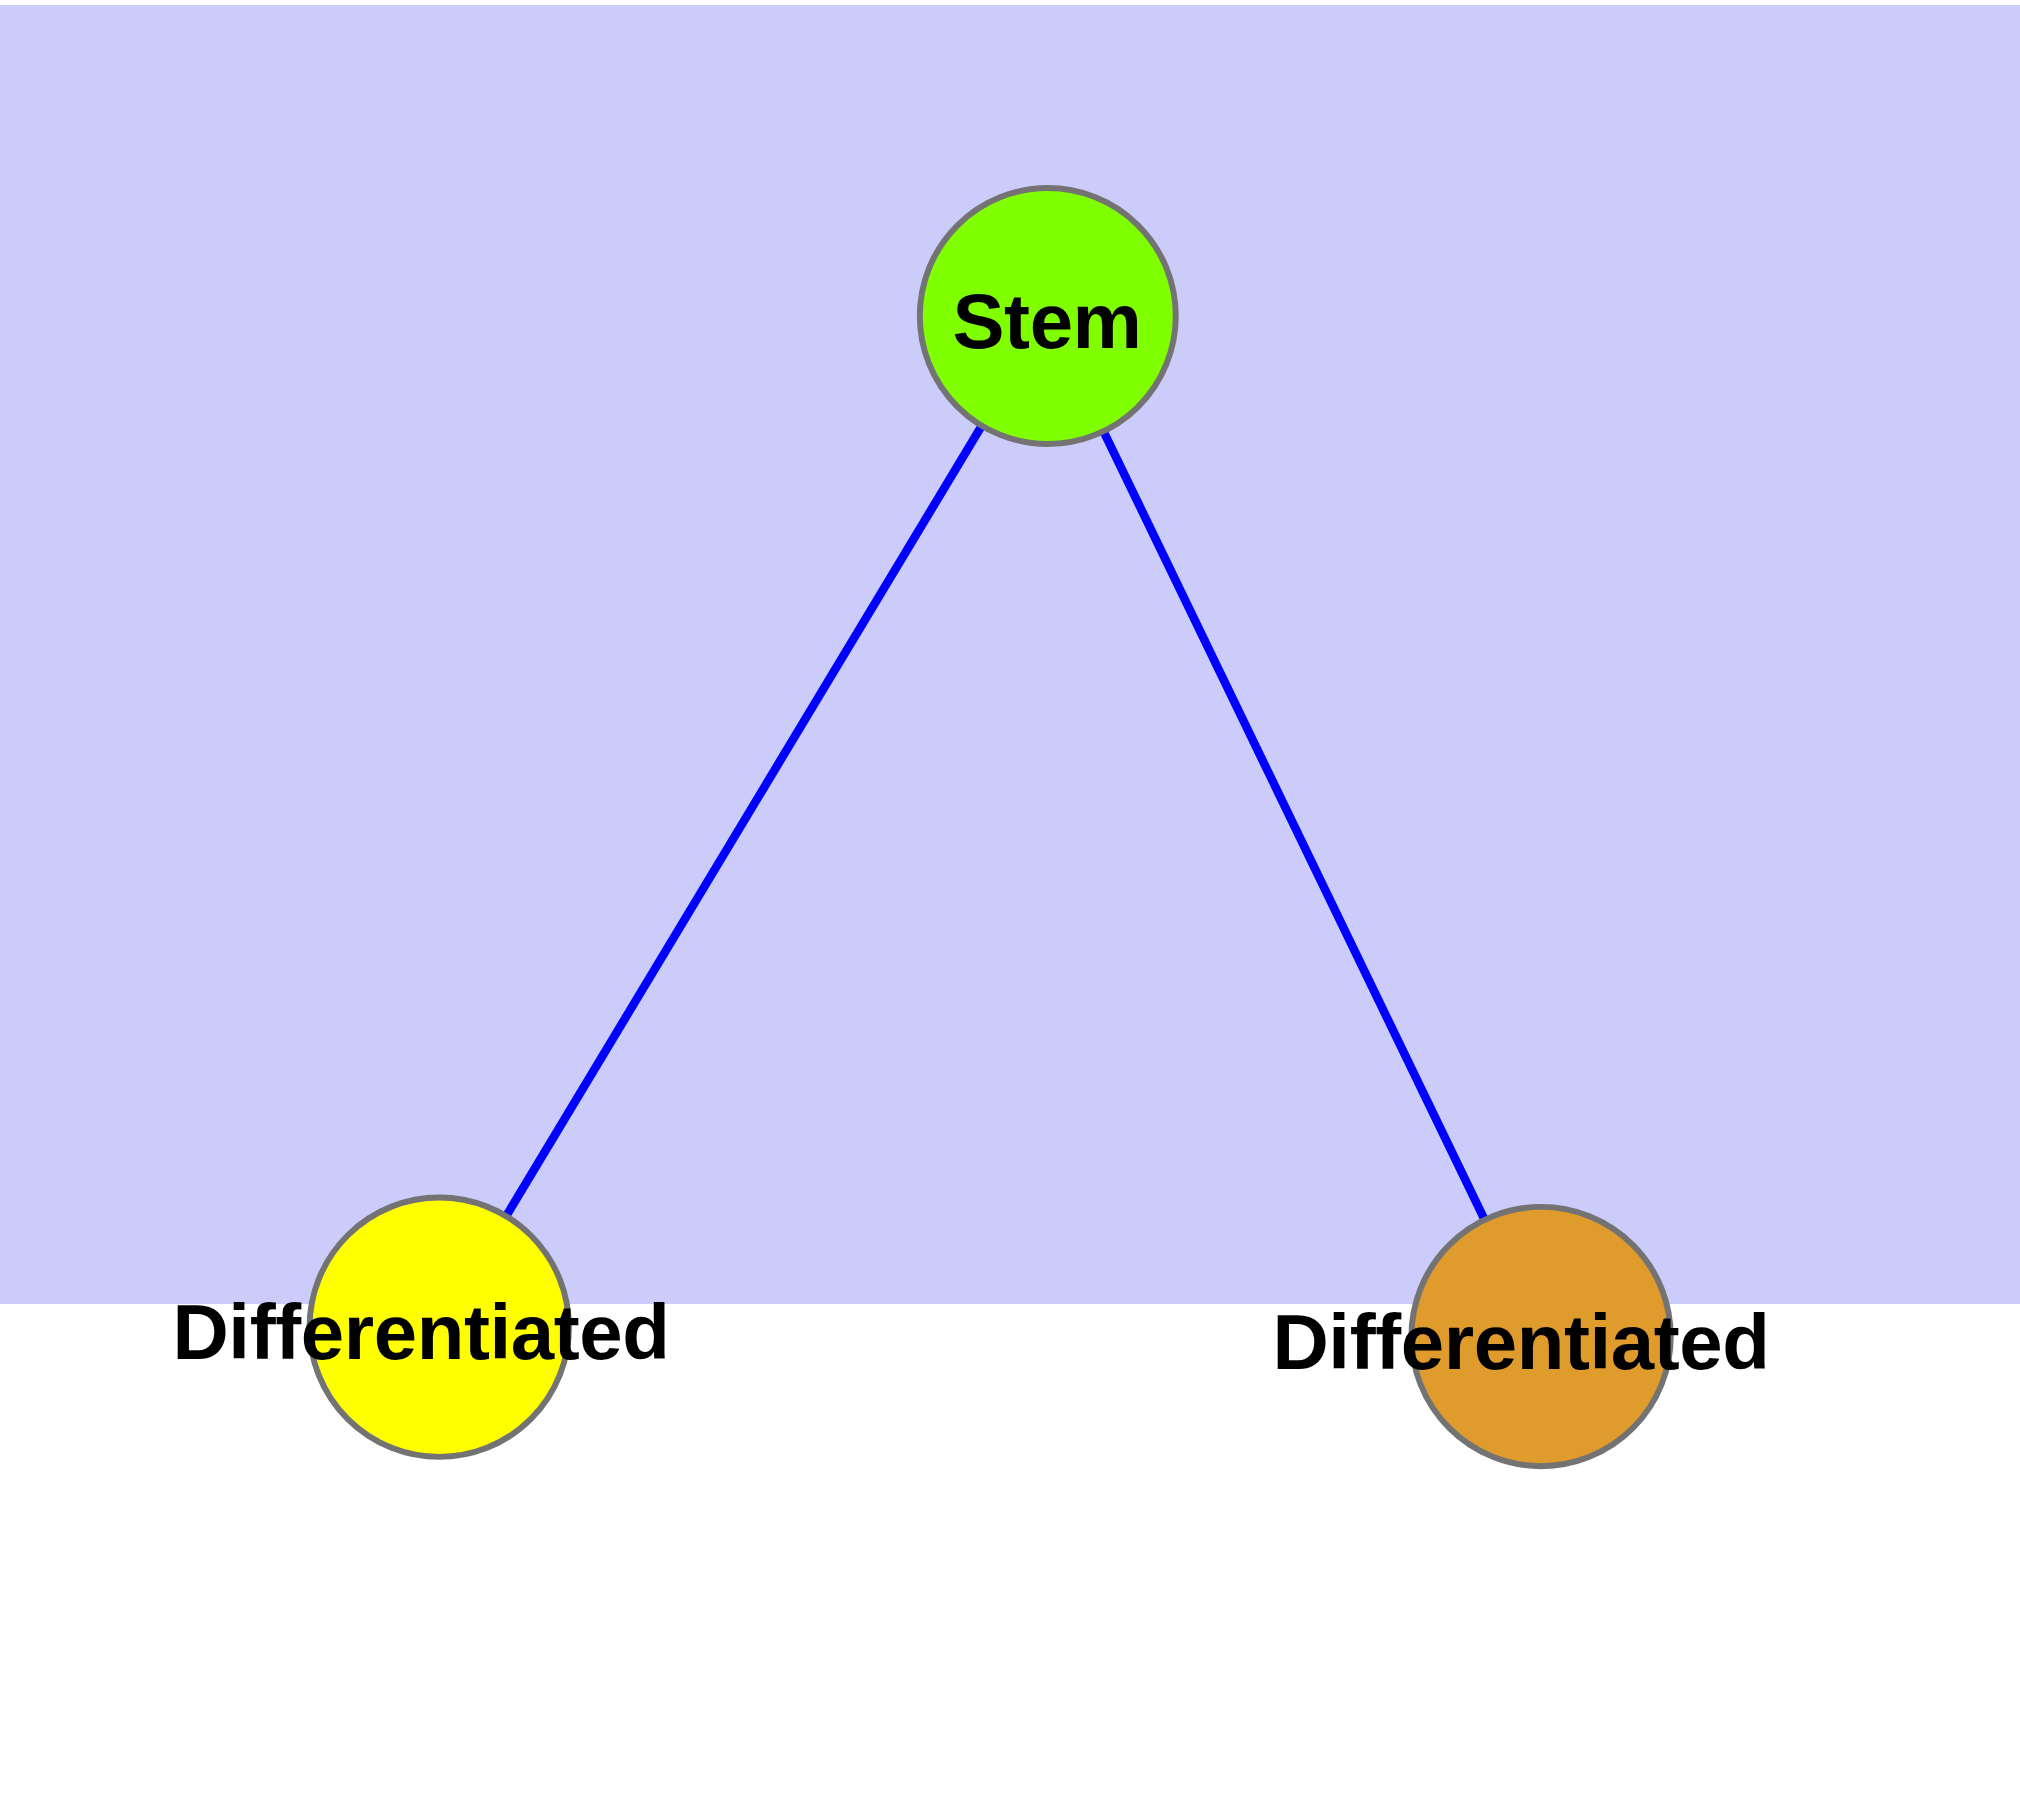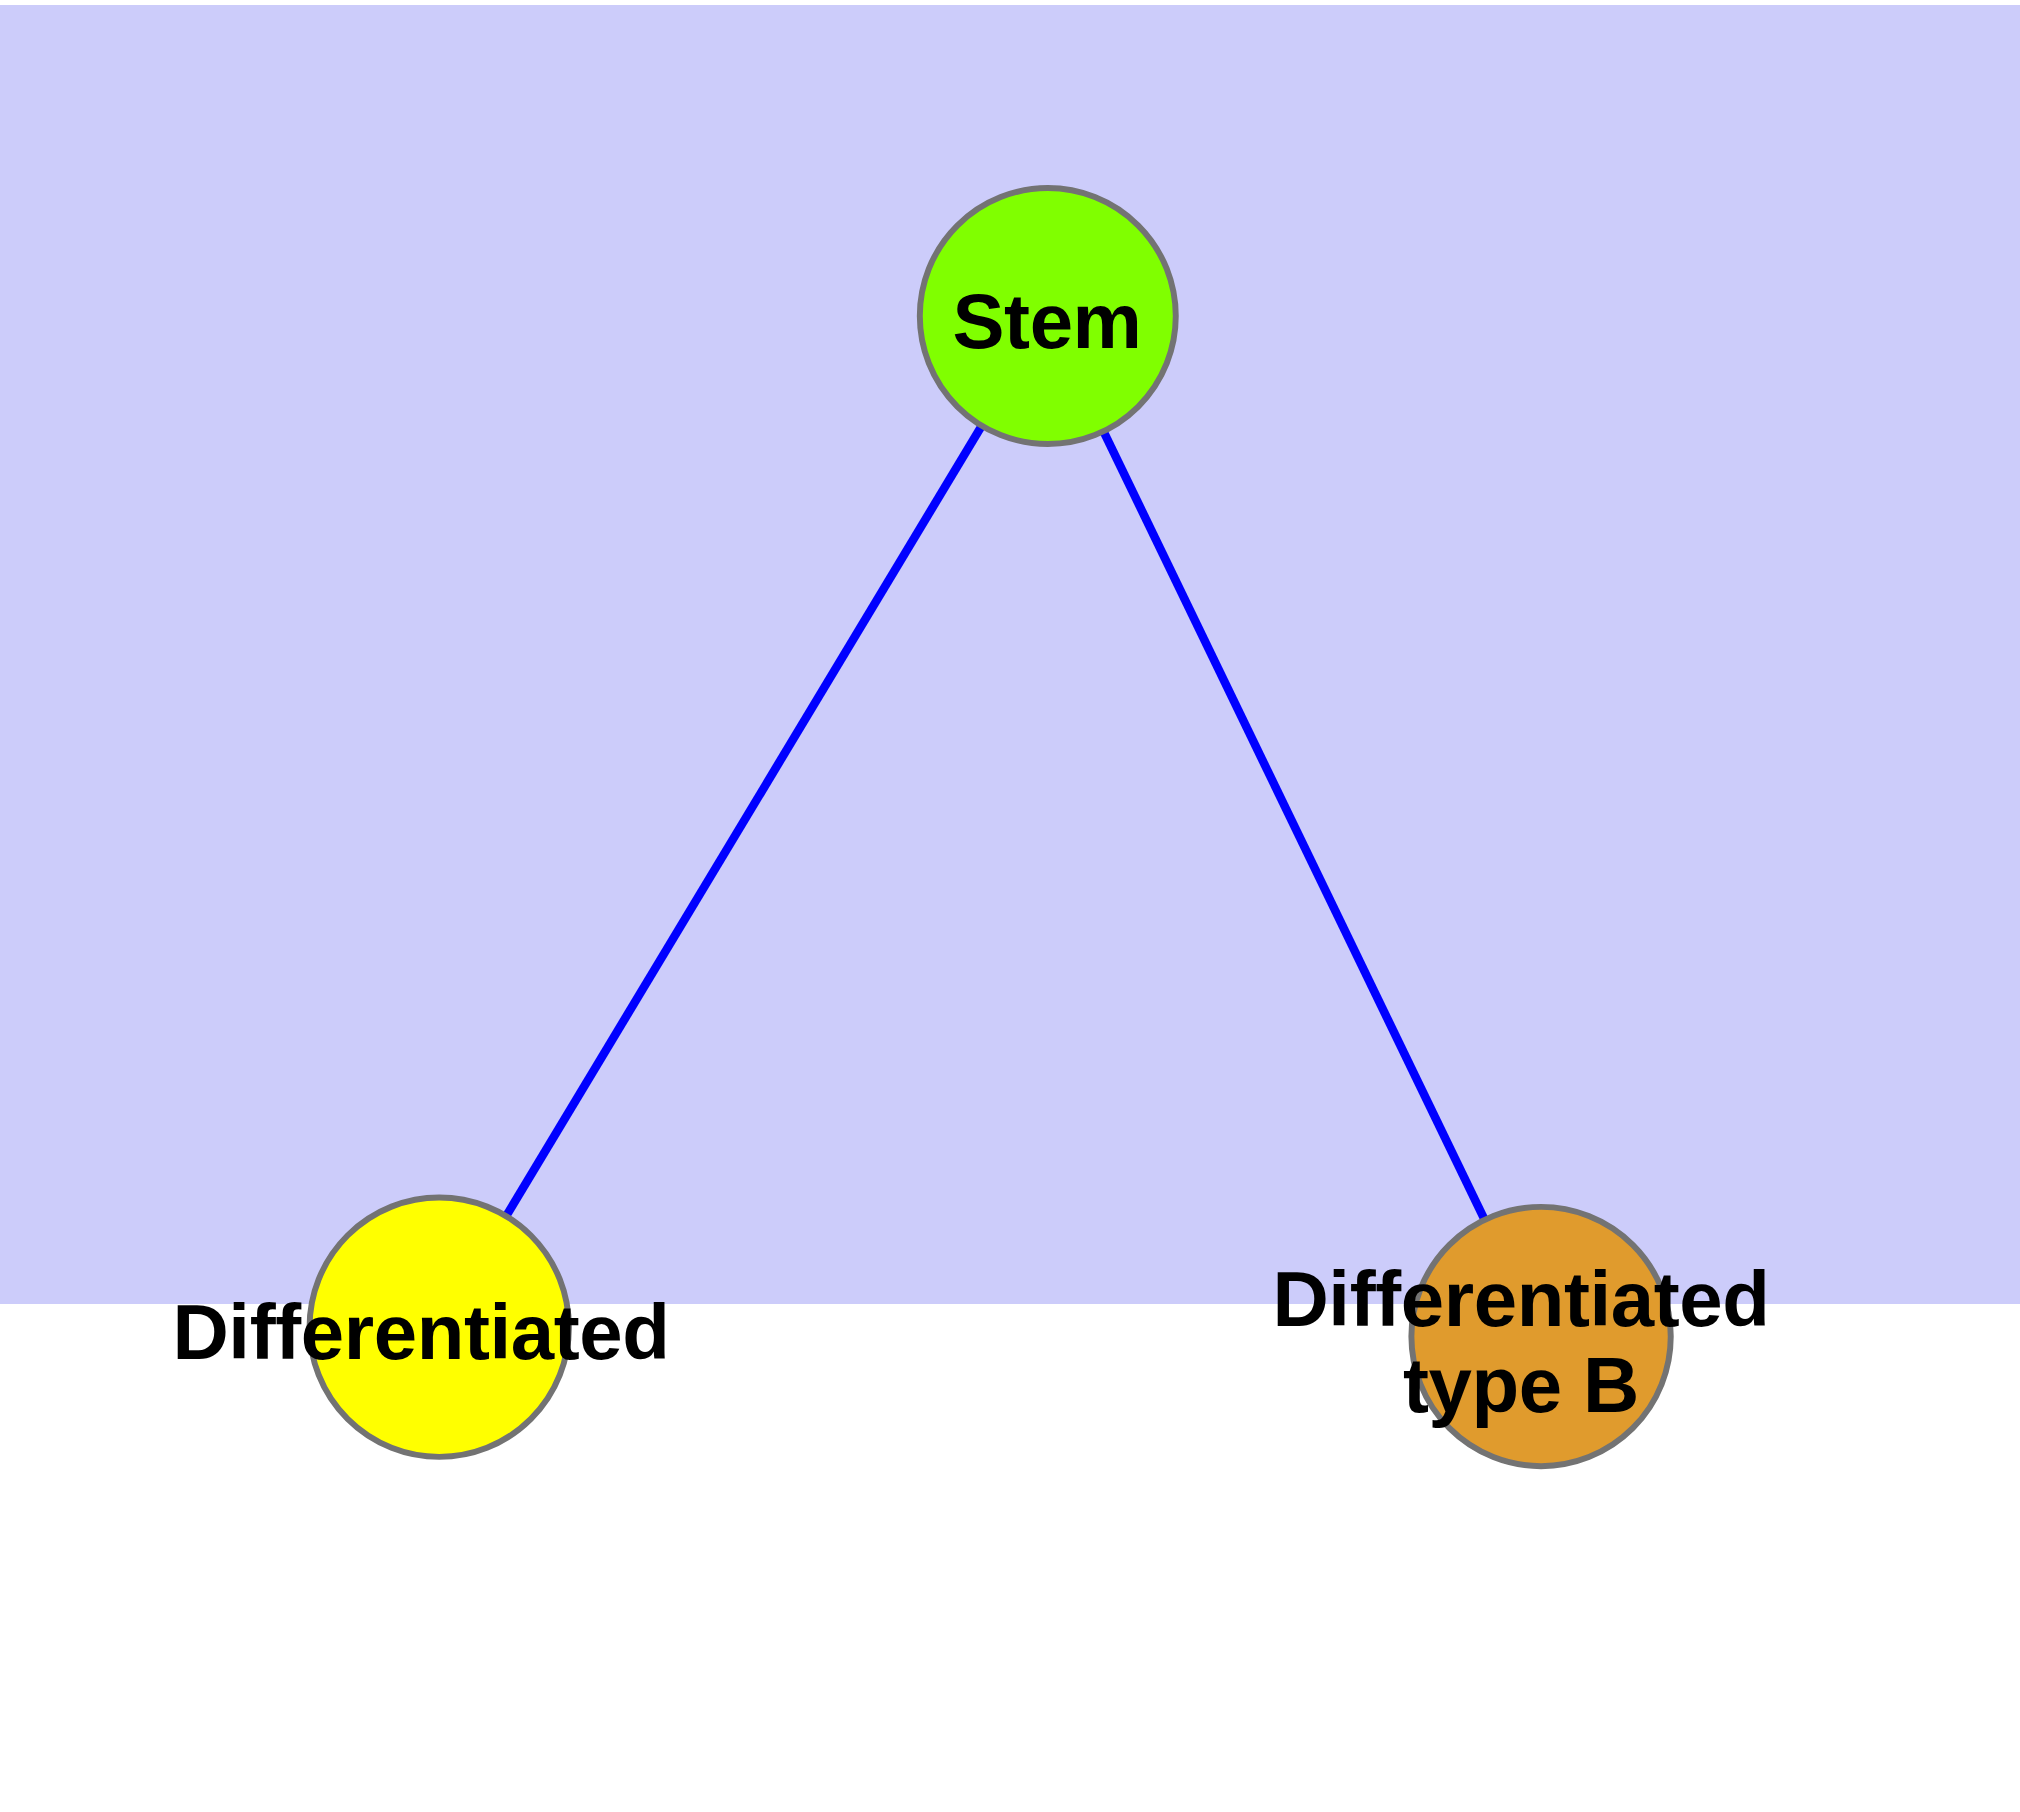--- a/index.html
+++ b/index.html
@@ -59,18 +59,18 @@
       <g id="nodes-group">
           <circle cx="1236" cy="367" r="151" fill="#80ff00" stroke="#737373" stroke-width="7"></circle>
           <circle cx="518" cy="1560" r="153" fill="#ffff00" stroke="#737373" stroke-width="7"></circle>
           <circle cx="1818" cy="1571" r="153" fill="#e09b2d" stroke="#737373" stroke-width="7"></circle>
         </g>
     </svg>
 
     <div id="labels-group">
         <div class="node-label" style="left: 1047px; top: 316px; color: rgb(0, 0, 0);"><div>Stem</div></div>
         <div class="node-label" style="left: 421px; top: 1327px; color: rgb(0, 0, 0);"><div>Differentiated</div></div>
-        <div class="node-label" style="left: 1521px; top: 1337px; color: rgb(0, 0, 0);"><div>Differentiated</div><div>type B</div></div>
+        <div class="node-label" style="left: 1521px; top: 1337px; color: rgb(0, 0, 0);"><div>Differentiated</div></div>
       </div>
 
   </div>
 </div>
 
 
 </body></html>

